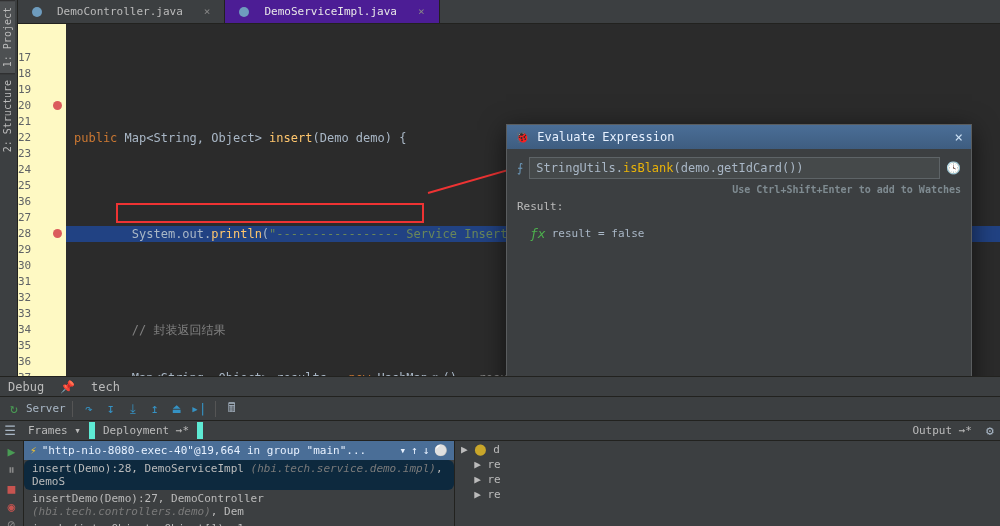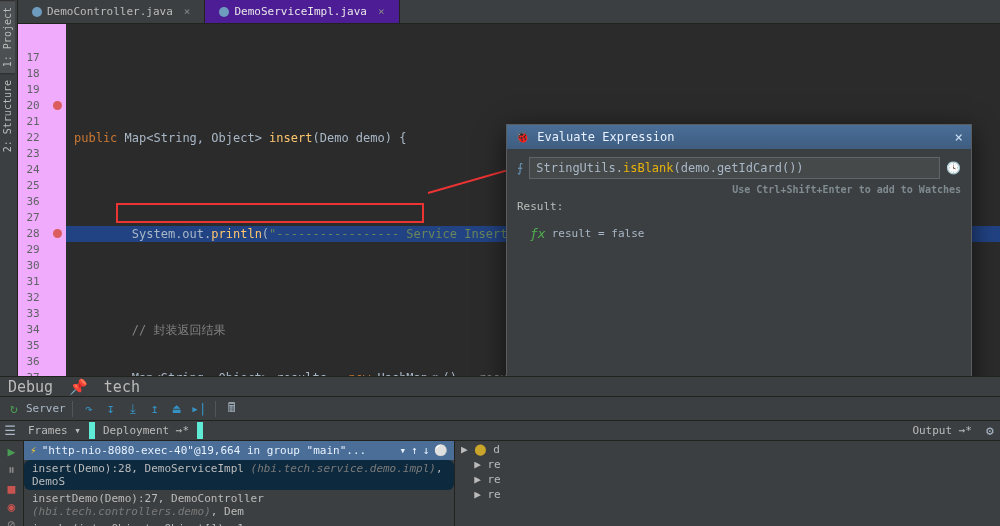--- a/index.html
+++ b/index.html
@@ -2,44 +2,44 @@
 <html><head>
 <meta charset="utf-8">
 <style>
 * { margin: 0; padding: 0; box-sizing: border-box; }
 body { font-family: Consolas, "DejaVu Sans Mono", monospace; font-size: 12px; background: #2b2b2b; color: #a9b7c6; width: 1000px; height: 526px; overflow: hidden; position: relative; }
 .side-tabs-left { position: absolute; left: 0; top: 0; width: 18px; height: 376px; background: #3c3f41; border-right: 1px solid #22221f; }
 .side-tab { writing-mode: vertical-rl; transform: rotate(180deg); font-size: 10px; color: #bbb; padding: 6px 2px; border-bottom: 1px solid #2b2b2b; cursor: pointer; }
 .side-tabs-left .side-tab:nth-child(1) { background: #4d5052; }
 .side-tabs-bottom-l { position: absolute; left: 0; top: 376px; width: 18px; height: 150px; background: #3c3f41; }
 .top { position: absolute; left: 18px; top: 0; right: 0; height: 24px; background: #3c3f41; display: flex; align-items: center; border-bottom: 1px solid #22221f; }
-.tab { display: flex; align-items: center; gap: 5px; height: 100%; padding: 0 14px; font-size: 11px; color: #bbb; cursor: pointer; border-right: 1px solid #22221f; }
+.tab { display: flex; align-items: center; gap: 15px; height: 100%; padding: 0 14px; font-size: 11px; color: #bbb; cursor: pointer; border-right: 1px solid #22221f; }
 .tab.active { background: #4c1d95; color: #e8e8e8; }
 .tab-icon { width: 10px; height: 10px; border-radius: 50%; background: #6e9cbe; display: inline-block; }
 .tab-close { color: #888; font-size: 11px; margin-left: 6px; }
 .crumb { position: absolute; left: 66px; top: 29px; background: #fff; border: 1px solid #888; border-radius: 2px; padding: 2px 4px; font-size: 11px; color: #222; display: flex; }
 .crumb span { padding: 1px 7px; }
 .crumb span + span { border-left: 1px solid #bbb; }
 .editor { position: absolute; left: 18px; top: 24px; right: 0; bottom: 150px; background: #2b2b2b; display: flex; }
-.gutter { width: 48px; background: #f0abfc; text-align: center; color: #606366; padding-top: 26px; font-size: 11px; line-height: 16px; position: relative; }
+.gutter { width: 48px; background: #fef9c3; text-align: left; color: #606366; padding-top: 26px; font-size: 11px; line-height: 16px; position: relative; }
 .gutter div { padding-right: 18px; height: 16px; }
 .gutter .bp::after { content: ""; position: absolute; right: 4px; width: 9px; height: 9px; background: #db5c5c; border-radius: 50%; margin-top: 3px; }
 .code { flex: 1; padding-top: 26px; font-size: 12px; line-height: 16px; white-space: pre; overflow: hidden; }
 .code .ln { height: 16px; padding-left: 8px; }
 .hl-blue { background: #214283; }
 .kw { color: #cc7832; }
 .str { color: #6a8759; }
 .typ { color: #a9b7c6; }
 .cmn { color: #808080; }
 .mth { color: #ffc66d; }
 .redbox { position: absolute; border: 2px solid #e33; pointer-events: none; }
 .arrow-line { position: absolute; height: 2px; background: #e33; transform-origin: left; }
 .arrow-head { position: absolute; width: 0; height: 0; border-left: 9px solid #e33; border-top: 5px solid transparent; border-bottom: 5px solid transparent; }
 .dbg { position: absolute; left: 0; bottom: 0; right: 0; height: 150px; background: #3c3f41; border-top: 1px solid #22221f; }
-.dbg-tabs { height: 20px; display: flex; align-items: center; padding-left: 4px; gap: 8px; font-size: 15px; border-bottom: 1px solid #22221f; }
+.dbg-tabs { height: 20px; display: flex; align-items: center; padding-left: 4px; gap: 8px; font-size: 12px; border-bottom: 1px solid #22221f; }
 .dbg-tabs span { color: #bbb; padding: 2px 4px; cursor: pointer; }
 .pin { color: #c9a62a; }
 .dbg-tool { height: 24px; display: flex; align-items: center; padding-left: 4px; gap: 2px; border-bottom: 1px solid #22221f; }
 .tbtn { width: 20px; height: 20px; display: flex; align-items: center; justify-content: center; color: #a9b7c6; cursor: pointer; font-size: 13px; }
 .tbtn.green { color: #499c54; }
 .tbtn.blue { color: #3592c4; }
 .tbtn.sep { width: 1px; background: #555; margin: 0 4px; height: 16px; }
 .dbg-sub { height: 20px; display: flex; align-items: center; font-size: 11px; border-bottom: 1px solid #22221f; }
 .dbg-sub .fl, .dbg-sub .ol { padding: 2px 8px; color: #bbb; cursor: pointer; }
 .dbg-sub .fl { border-right: 6px solid #5eead4; }

